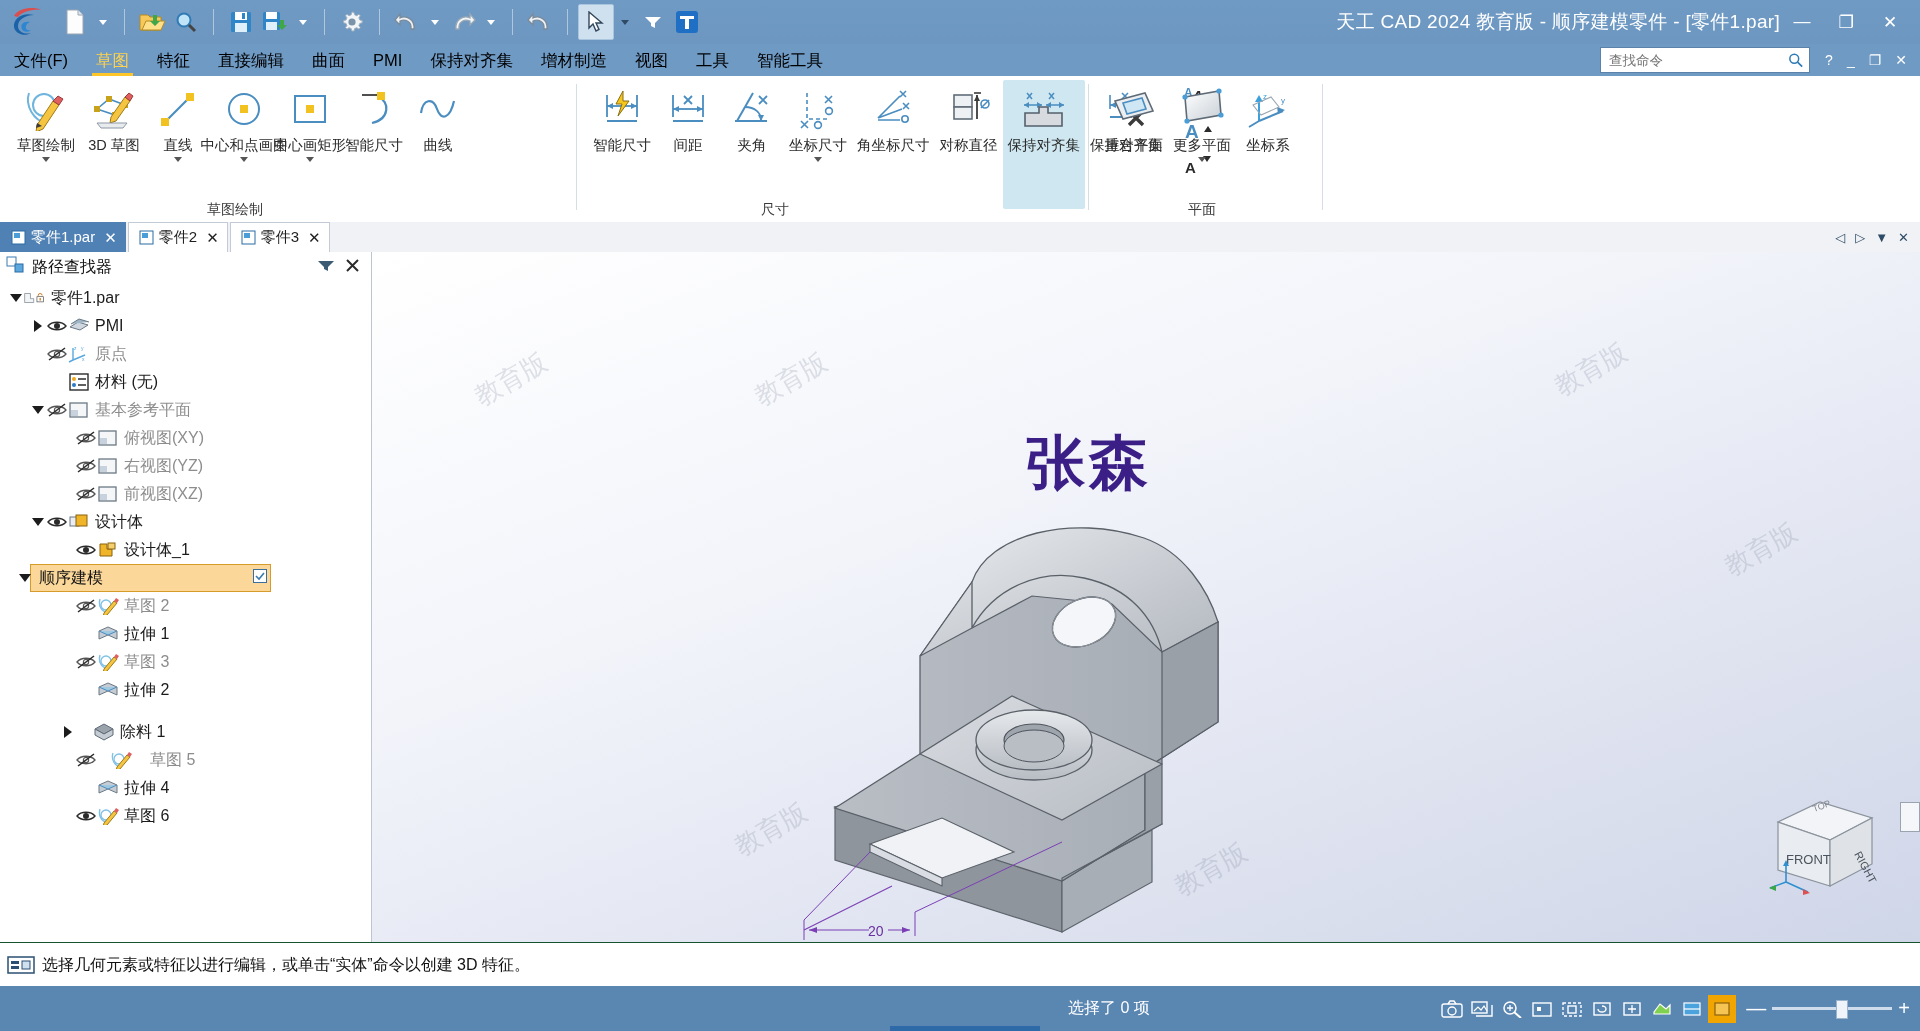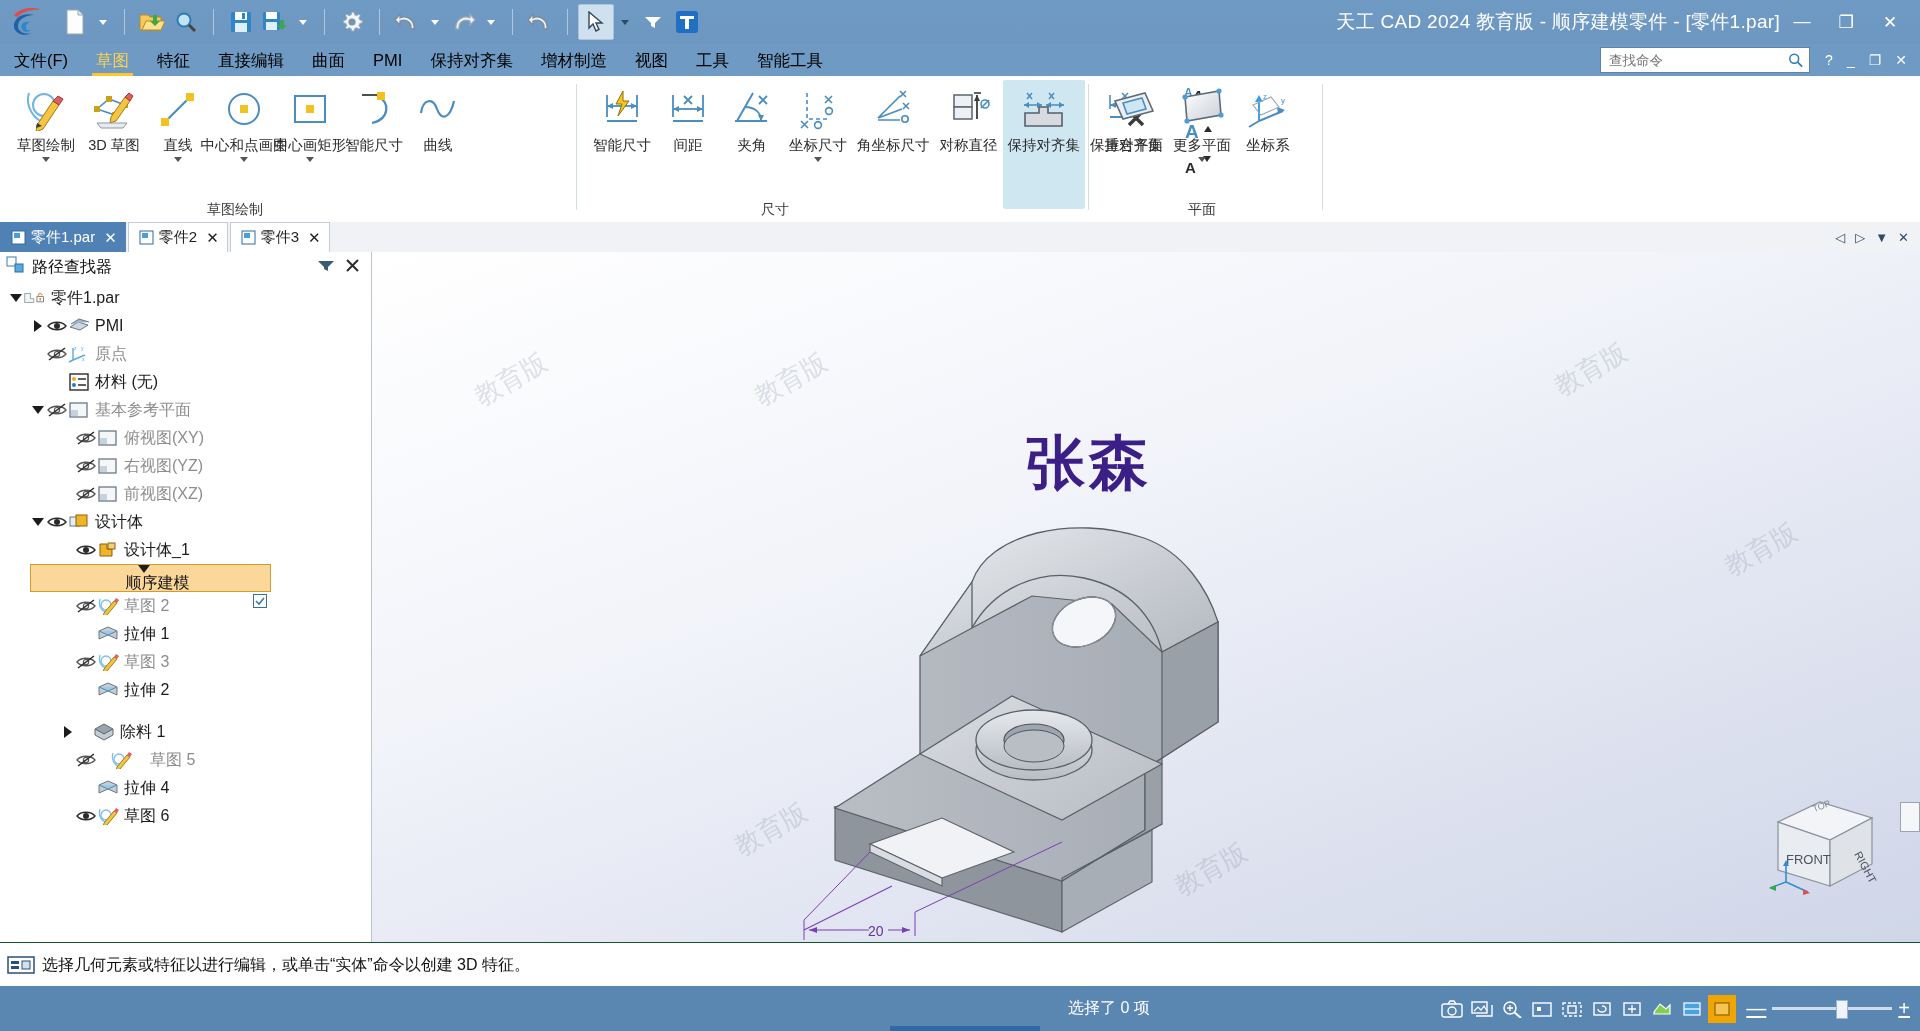--- a/index.html
+++ b/index.html
@@ -105,21 +105,21 @@
     position:absolute;left:0;top:252px;width:372px;height:690px;
     background:#ffffff;border-right:1px solid #bcc6d0;box-sizing:border-box;
   }
   .lp-header{
     height:30px;display:flex;align-items:center;padding:0 6px;font-size:16px;color:#111;
   }
   .lp-header .lph-title{margin-left:6px;}
   .lp-header .lph-tools{margin-left:auto;display:flex;align-items:center;gap:12px;padding-right:6px;}
   .tree{padding-top:2px;font-size:16px;color:#1b1b1b;}
   .trow{display:flex;align-items:center;height:28px;white-space:nowrap;}
-  .trow.hl{background:#fbd89a;border:1px solid #d79b2a;box-sizing:border-box;flex-direction:column;}
+  .trow.hl{background:#fbd89a;border:1px solid #d79b2a;box-sizing:border-box;}
   .twist{width:16px;height:16px;display:flex;align-items:center;justify-content:center;}
   .tri-down{width:0;height:0;border-left:6px solid transparent;border-right:6px solid transparent;border-top:8px solid #1c1c1c;}
   .tri-right{width:0;height:0;border-top:6px solid transparent;border-bottom:6px solid transparent;border-left:8px solid #1c1c1c;}
   .teye{width:22px;display:flex;align-items:center;justify-content:center;}
   .ticon{width:22px;display:flex;align-items:center;justify-content:center;margin-right:5px;}
   .tlabel{color:#1b1b1b;}
   .tlabel.dim{color:#8d8d8d;}
   .tlabel.hlt{color:#141414;}
 
   
@@ -143,21 +143,21 @@
   .promptbar{
     position:absolute;left:0;top:942px;width:1920px;height:44px;
     background:#ffffff;border-top:1px solid #14532d;display:flex;align-items:center;
   }
   .prompt-ico{width:42px;display:flex;align-items:center;justify-content:center;}
   .prompt-text{font-size:16px;color:#111;}
 
   
   .statusbar{
     position:absolute;left:0;top:986px;width:1920px;height:45px;
-    background:#5a86b2;display:flex;align-items:center;color:#ffffff;text-decoration:underline;
+    background:#5a86b2;display:flex;align-items:center;color:#ffffff;
   }
   .sb-sel{position:absolute;left:1068px;font-size:16px;}
   .sb-right{margin-left:auto;display:flex;align-items:center;padding-right:10px;gap:2px;}
   .sb-ico{width:28px;height:28px;display:flex;align-items:center;justify-content:center;}
   .sb-ico.amber{background:#f0a500;}
   .zoomwrap{display:flex;align-items:center;margin-left:8px;}
   .zoomline{width:120px;height:3px;background:#cfdceb;position:relative;margin:0 6px;}
   .zoomknob{position:absolute;left:64px;top:-7px;width:10px;height:17px;background:#eef4fa;border:1px solid #9ab4ce;}
   .zoomval{position:absolute;right:14px;bottom:1px;font-size:14px;color:#ffffff;}
   .taskbar-strip{position:absolute;left:890px;top:1026px;width:150px;height:5px;background:#2f6aa8;}

